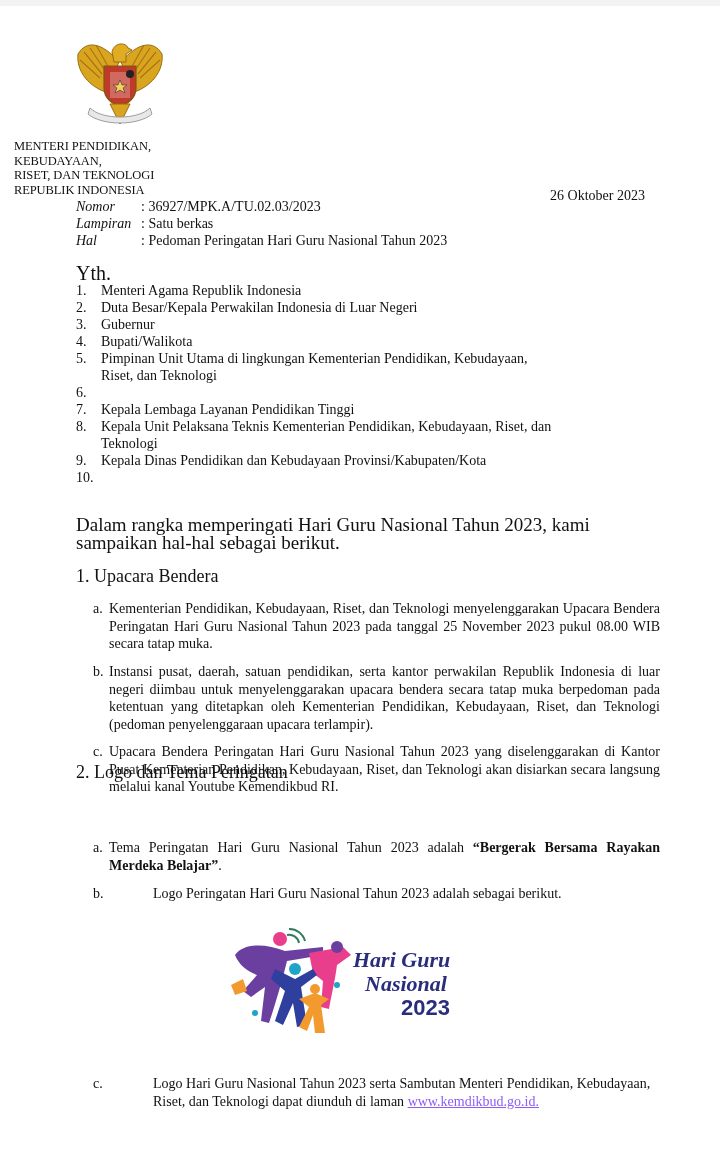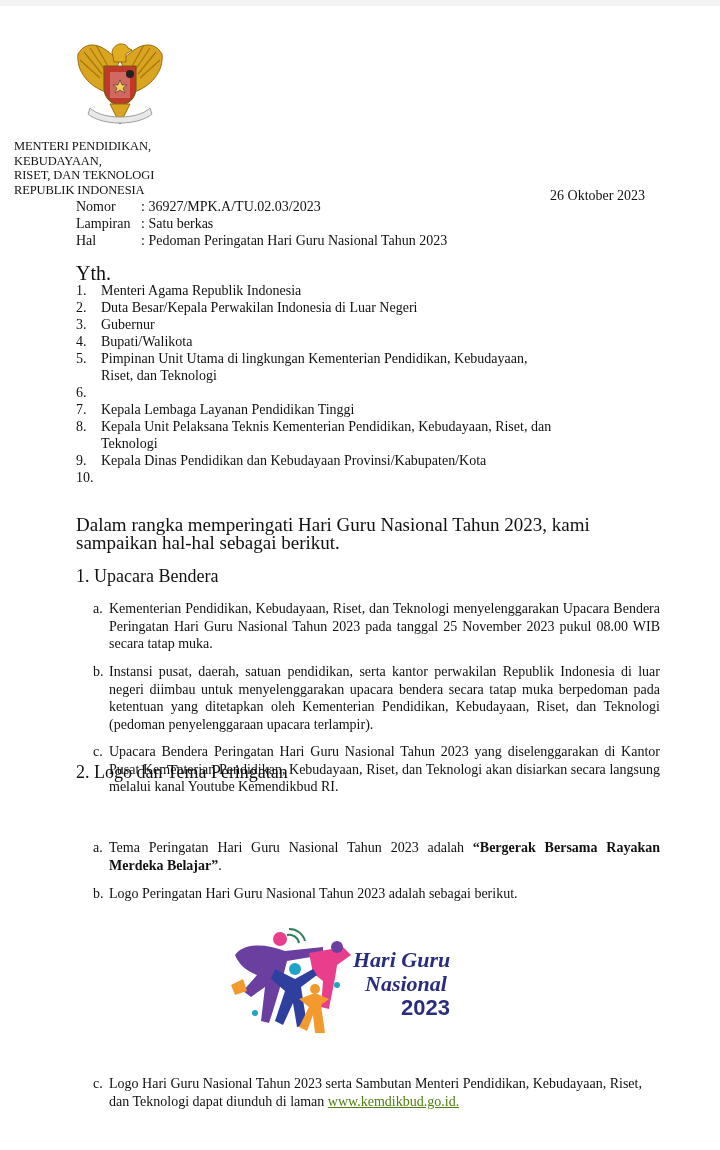--- a/index.html
+++ b/index.html
@@ -9,33 +9,33 @@
     font-family: "Liberation Serif", serif;
     color: #111111;
     position: relative;
   }
   .topbar { position: absolute; left: 0; top: 0; width: 720px; height: 6px; background: #f3f3f3; }
   .garuda { position: absolute; left: 72px; top: 32px; width: 96px; height: 100px; }
   .ministry { position: absolute; left: 14px; top: 139px; width: 226px; text-align: left; font-size: 12.5px; line-height: 14.5px; letter-spacing: -0.1px; }
   .date { position: absolute; right: 75px; top: 188px; font-size: 14px; }
   .meta { position: absolute; left: 76px; top: 198px; font-size: 14px; line-height: 17px; }
   .meta .row { display: flex; }
-  .meta .k { width: 65px; }
+  .meta .k { width: 65px; font-style: italic; }
   .yth { position: absolute; left: 76px; top: 265px; font-size: 20px; line-height: 17px; }
   .recips { position: absolute; left: 76px; top: 282px; width: 480px; font-size: 14px; line-height: 17px; }
   .recips .item { display: flex; }
   .recips .num { width: 25px; flex: none; }
   .para { position: absolute; left: 76px; top: 516px; width: 560px; font-size: 19px; line-height: 18px; }
   .sec { position: absolute; left: 76px; font-size: 18px; line-height: 17px; }
   .sub { position: absolute; left: 93px; width: 567px; font-size: 14px; line-height: 17.5px; display: flex; }
   .sub .letter { width: 16px; flex: none; }
   .sub .txt { text-align: justify; flex: 1; }
-  .sub .txt.left { text-align: left; }
+  .sub .txt.left { text-align: left; margin-left: 44px; }
   .logo { position: absolute; left: 225px; top: 925px; width: 240px; height: 115px; }
-  a.link { color: #4d7c0f; text-decoration: underline; }
+  a.link { color: #8b5cf6; text-decoration: underline; }
   b { font-weight: bold; }
 </style>
 </head>
 <body>
 
 <div class="topbar"></div>
 
 <svg class="garuda" viewBox="0 0 96 100">
 
   <path d="M47 30 C30 10 14 8 6 22 C4 40 18 55 34 60 Z" fill="#d9a520" stroke="#9a6b0c" stroke-width="1"></path>

